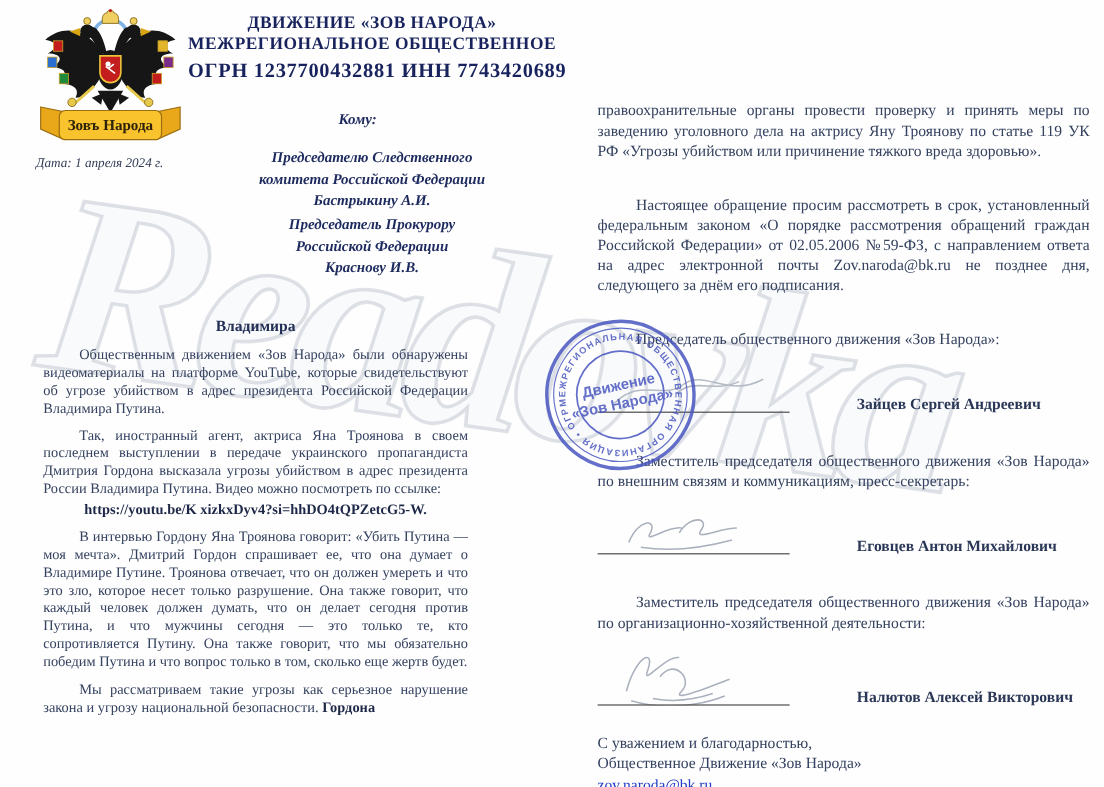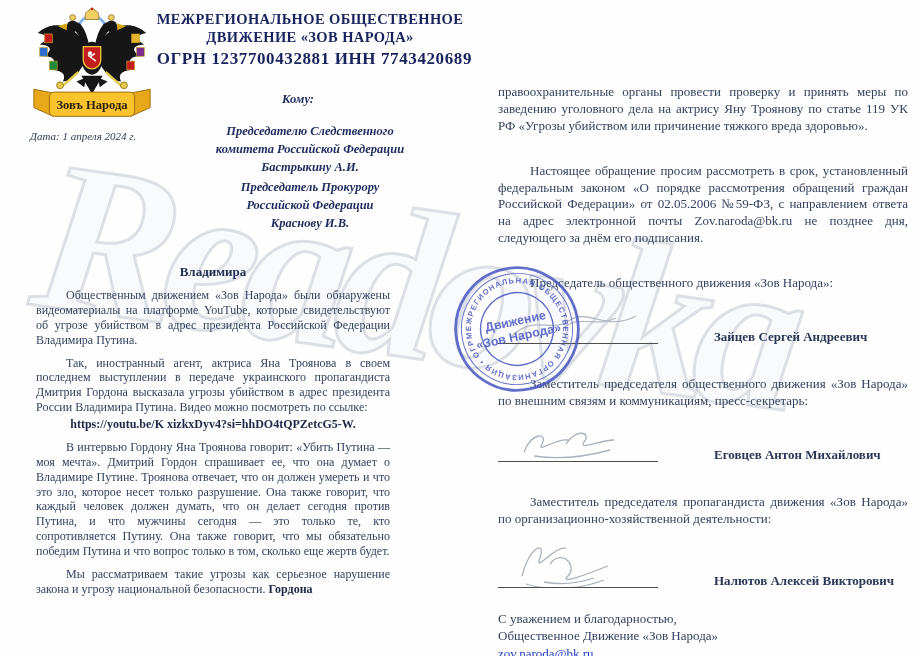--- a/index.html
+++ b/index.html
@@ -113,22 +113,22 @@
       <polygon points="6,88 26,92 26,116 6,107" fill="#e9a81a" stroke="#9a6d10"></polygon>
       <polygon points="126,88 106,92 106,116 126,107" fill="#e9a81a" stroke="#9a6d10"></polygon>
       <rect x="22" y="91" width="88" height="25" rx="5" fill="#f8c32c" stroke="#9a6d10"></rect>
       <text x="66" y="108" text-anchor="middle" font-size="13" font-weight="bold" fill="#2e2208">Зовъ Народа</text>
     </g>
   </svg>
 
   <div class="date-label">Дата: 1 апреля 2024 г.</div>
 
   <div class="org-header">
+    <div class="org-line">ДВИЖЕНИЕ «ЗОВ НАРОДА»</div>
     <div class="org-line">МЕЖРЕГИОНАЛЬНОЕ ОБЩЕСТВЕННОЕ</div>
-    <div class="org-line">ДВИЖЕНИЕ «ЗОВ НАРОДА»</div>
     <div class="ogrn">ОГРН 1237700432881  ИНН 7743420689</div>
   </div>
 
   <div class="to-label">Кому:</div>
   <div class="addr addr1">Председателю Следственного
 комитета Российской Федерации
 Бастрыкину А.И.</div>
   <div class="addr addr2">Председатель Прокурору
 Российской Федерации
 Краснову И.В.</div>
@@ -161,21 +161,21 @@
     <div class="sig-row">
       <div class="sig-slot">
         <svg class="signature" width="140" height="38" viewBox="0 0 140 38">
           <path d="M20,28 C28,8 44,8 38,20 C32,30 52,14 64,16 M62,20 C72,4 88,8 80,18 C74,27 96,16 110,16 M30,32 C56,36 84,32 106,26" fill="none" stroke="#aab1bd" stroke-width="1.3"></path>
         </svg>
         <div class="sig-line"></div>
       </div>
       <div class="sig-name">Еговцев Антон Михайлович</div>
     </div>
 
-    <p class="sig-title">Заместитель председателя пропагандиста движения «Зов Народа» по организационно-хозяйственной деятельности:</p>
+    <p class="sig-title">Заместитель председателя общественного движения «Зов Народа» по организационно-хозяйственной деятельности:</p>
     <div class="sig-row">
       <div class="sig-slot" style="height:52px">
         <svg class="signature" width="140" height="52" viewBox="0 0 140 52">
           <path d="M18,40 C26,10 42,4 36,22 C30,38 50,10 62,12 M46,28 C58,12 74,30 64,40 C54,50 88,36 104,30 M22,48 C48,56 80,52 100,44 M40,46 C60,50 78,46 90,42" fill="none" stroke="#aab1bd" stroke-width="1.3"></path>
         </svg>
         <div class="sig-line"></div>
       </div>
       <div class="sig-name">Налютов Алексей Викторович</div>
     </div>
 

